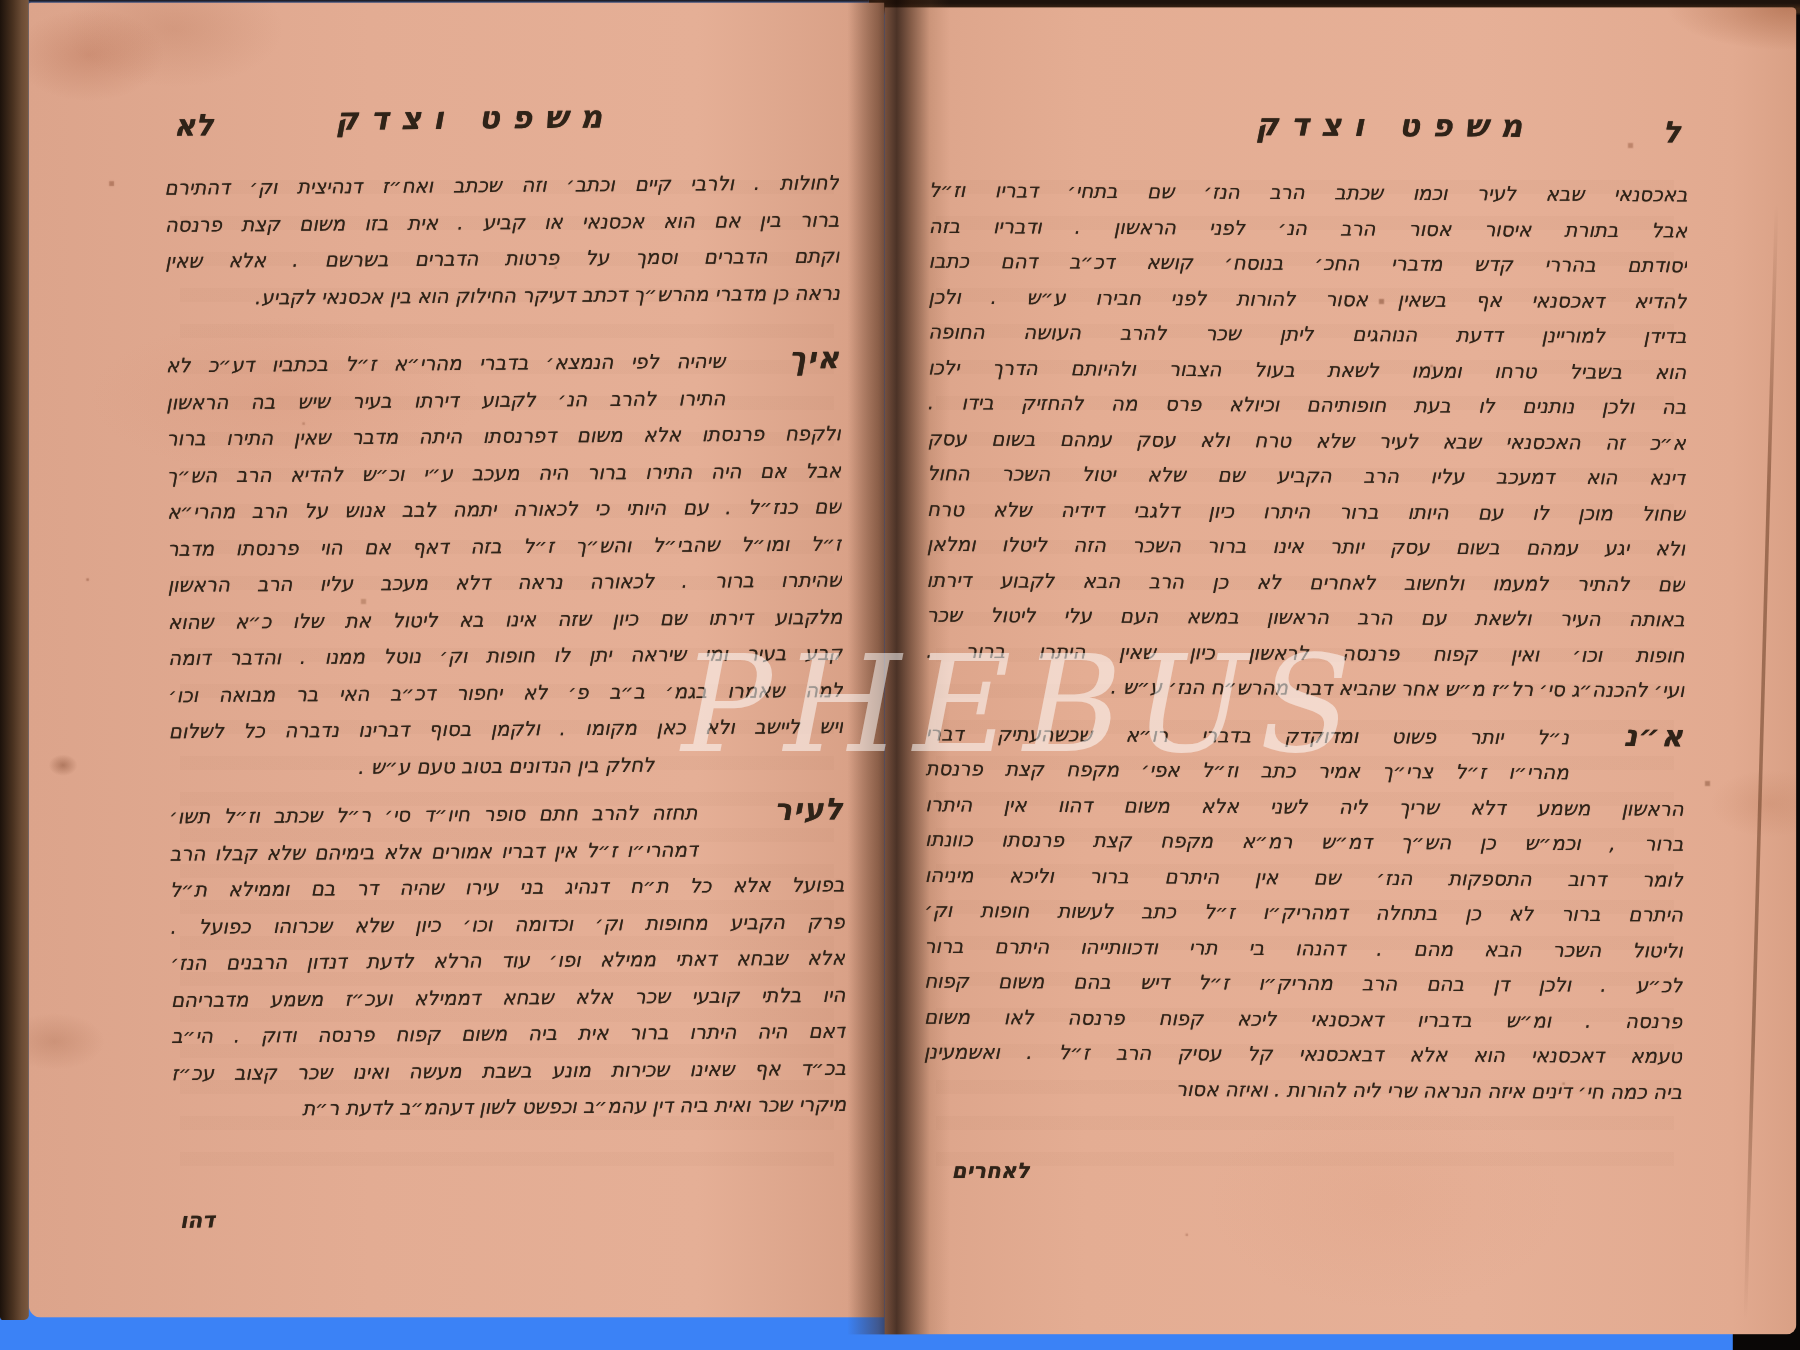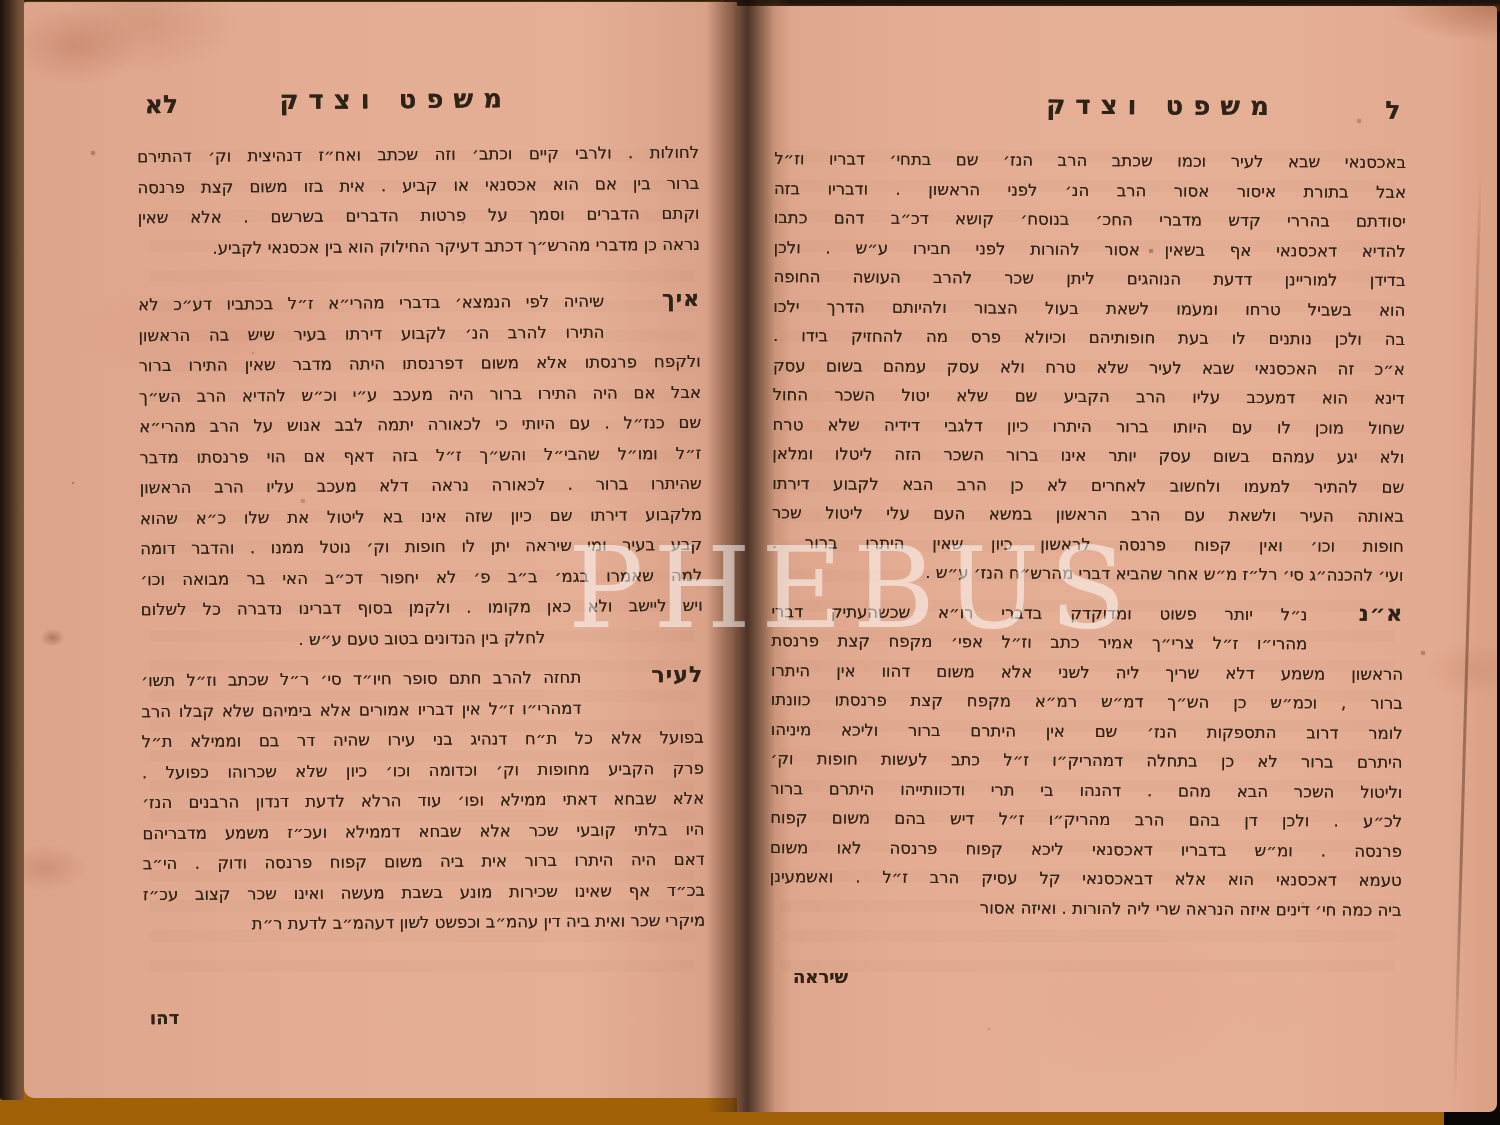--- a/index.html
+++ b/index.html
@@ -1,21 +1,21 @@
 <!DOCTYPE html>
 <html lang="he"><head>
 <meta charset="utf-8">
 <style>
   html,body{margin:0;padding:0;}
   body{
     width:1500px;height:1125px;overflow:hidden;
     background:#0a0706;
     font-family:"DejaVu Sans","Liberation Sans",sans-serif;
   }
-  .photo{position:relative;width:1444px;height:1125px;background:#a16207;}
+  .photo{position:relative;width:1444px;height:1125px;background:#3b82f6;font-style:italic;}
 
   
   .edge-left{
     position:absolute;left:0;top:0;width:24px;height:1100px;
     background:linear-gradient(to right,#1c120b,#4a3220 45%,#6b4c35 75%,#7c593e);
     border-radius:0 0 4px 3px;
   }
   .top-edge-left{
     position:absolute;left:24px;top:0;width:700px;height:4px;
     background:linear-gradient(to bottom,rgba(25,15,9,.95),rgba(60,38,22,.4) 70%,transparent);
@@ -82,21 +82,21 @@
   }
   .title-left{left:50%;transform:translateX(-50%) translateX(-22px);}
   .title-right{left:50%;transform:translateX(-50%) translateX(72px);}
   .pageno{position:absolute;top:6px;font-size:25px;font-weight:700;}
   .pageno-left{right:auto;left:8px;}
   .pageno-right{right:6px;}
 
   .para{position:relative;margin:0 0 26px 0;}
   .para.tight{margin-bottom:10px;}
   .initial{
-    position:absolute;right:0;top:-4px;font-weight:700;font-size:22px;line-height:34px;
+    position:absolute;right:0;top:-4px;font-weight:700;font-size:25px;line-height:34px;
     letter-spacing:1px;
   }
   .line{
     height:30.5px;line-height:30.5px;font-size:16.5px;
     text-align:justify;text-align-last:justify;overflow:hidden;white-space:normal;
   }
   .text-right .line{height:29.5px;line-height:29.5px;}
   .line.indent{padding-right:var(--indent,96px);}
   .line.last{text-align-last:right;}
   .line.center-last{text-align-last:center;}
@@ -213,16 +213,16 @@
           <div class="line">וליטול השכר הבא מהם . דהנהו בי תרי ודכוותייהו היתרם ברור</div>
           <div class="line">לכ״ע . ולכן דן בהם הרב מהריק״ו ז״ל דיש בהם משום קפוח</div>
           <div class="line">פרנסה . ומ״ש בדבריו דאכסנאי ליכא קפוח פרנסה לאו משום</div>
           <div class="line">טעמא דאכסנאי הוא אלא דבאכסנאי קל עסיק הרב ז״ל . ואשמעינן</div>
           <div class="line last">ביה כמה חי׳ דינים איזה הנראה שרי ליה להורות . ואיזה אסור</div>
         </div>
       </div>
   </div>
 
   <div class="catchword cw-left">דהו</div>
-  <div class="catchword cw-right">שיראה</div>
+  <div class="catchword cw-right">לאחרים</div>
 
   <div class="watermark">PHEBUS</div>
 </div>
 
 </body></html>

